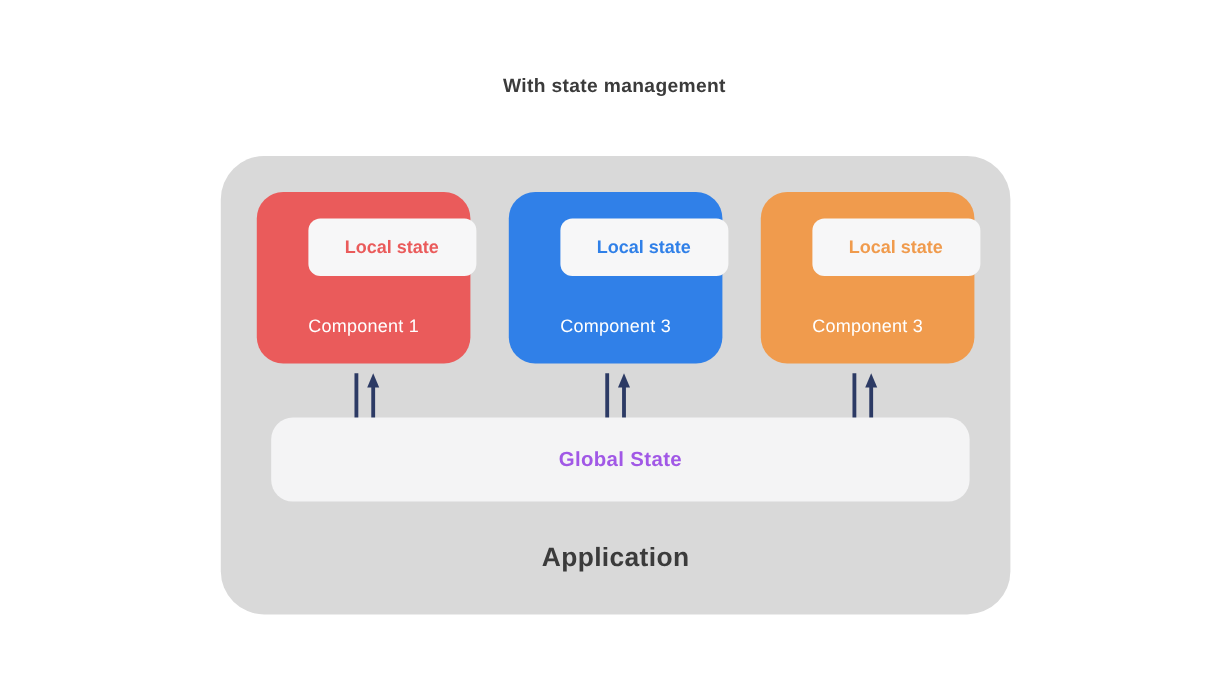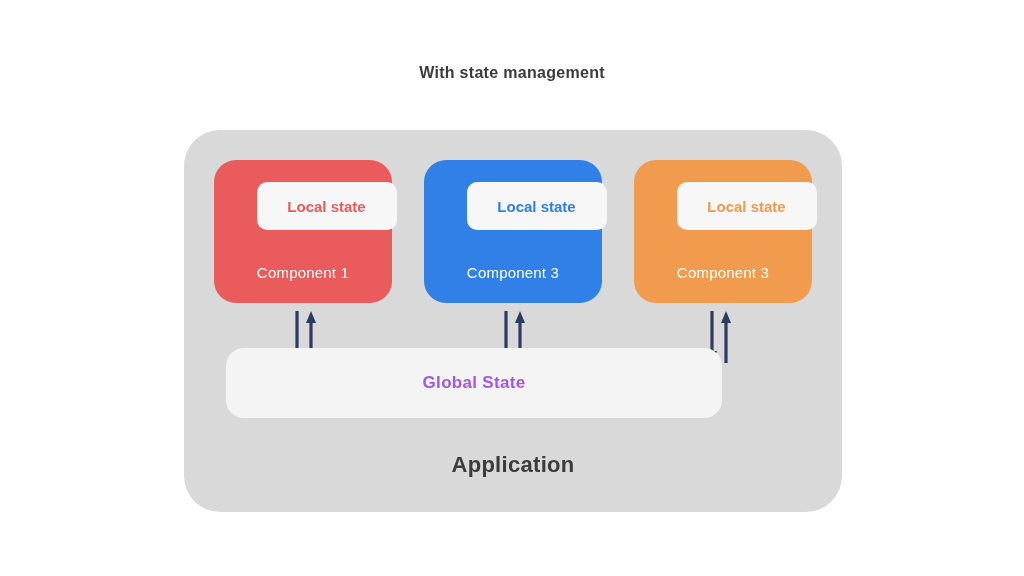--- a/index.html
+++ b/index.html
@@ -69,21 +69,21 @@
     width: 34px; height: 54px;
   }
   .arrows-1 { left: 103px; }
   .arrows-2 { left: 312px; }
   .arrows-3 { left: 518px; }
   .arrow-pair svg line    { stroke: var(--color-arrow, #2C3A64); stroke-width: 3.2; }
   .arrow-pair svg polygon { fill:   var(--color-arrow, #2C3A64); }
   .global-state-bar {
     position: absolute;
     left: 42px; top: 218px;
-    width: 496px; height: 70px;
+    width: 582px; height: 70px;
     background: var(--color-global_state_bg, #F4F4F5);
     border-radius: 18px;
     display: flex;
     align-items: center;
     justify-content: center;
   }
   .global-state-label {
     font-size: 17px;
     font-weight: bold;
     letter-spacing: 0.3px;

